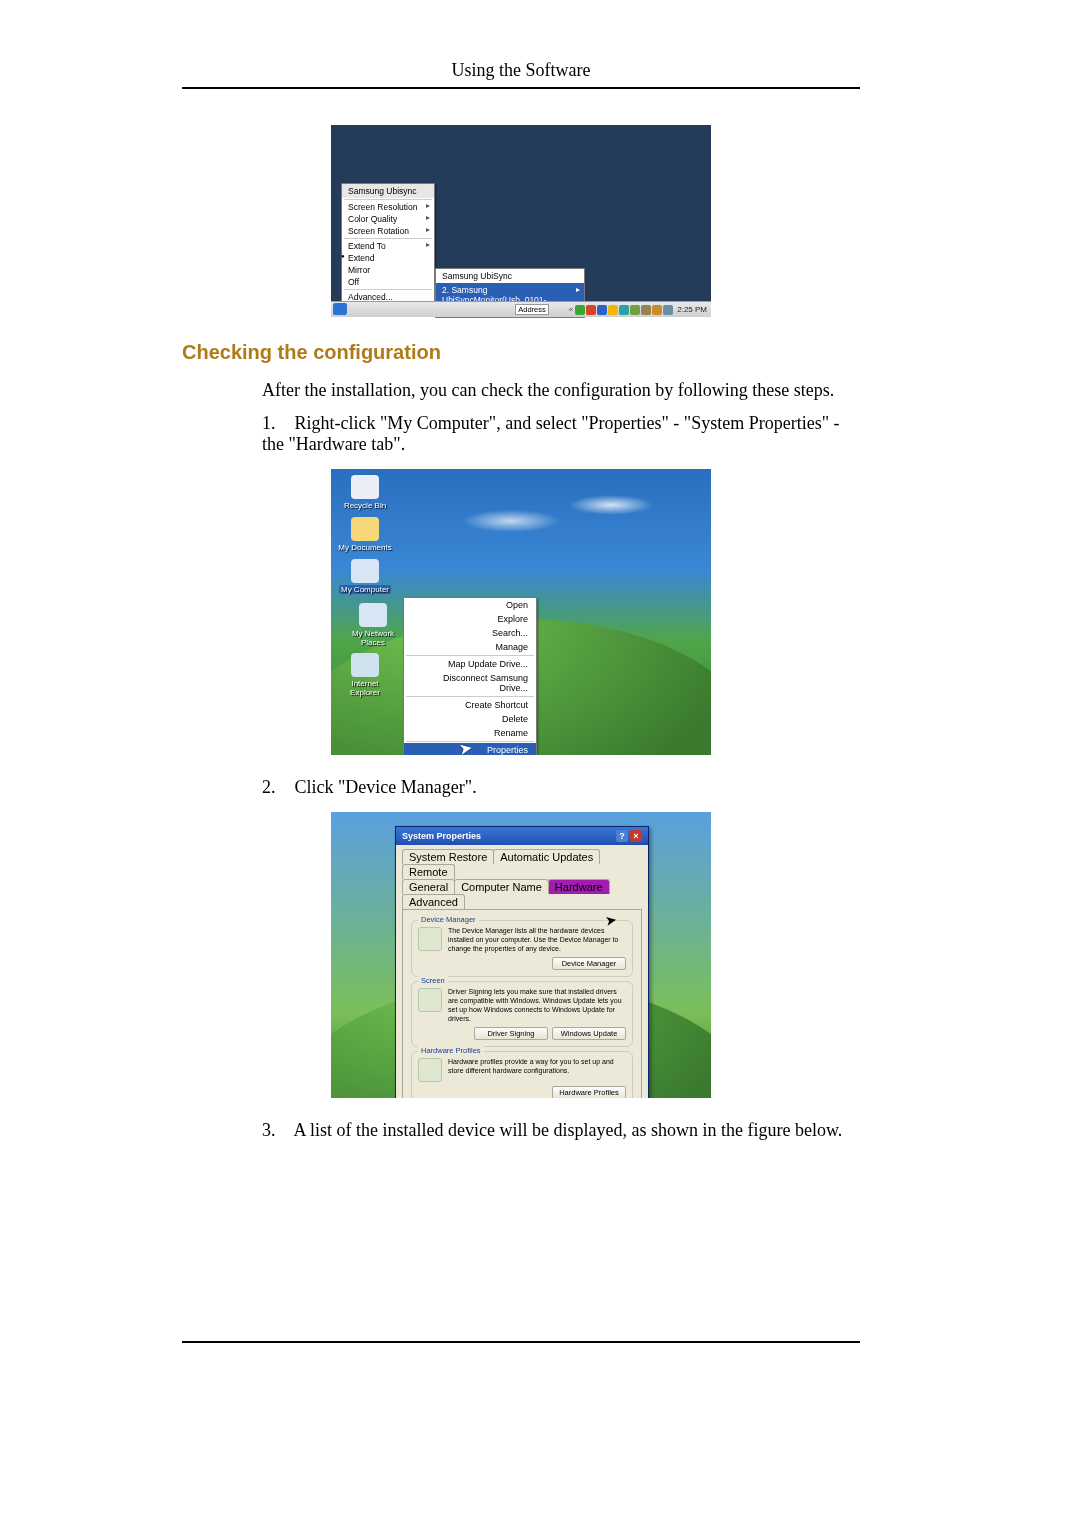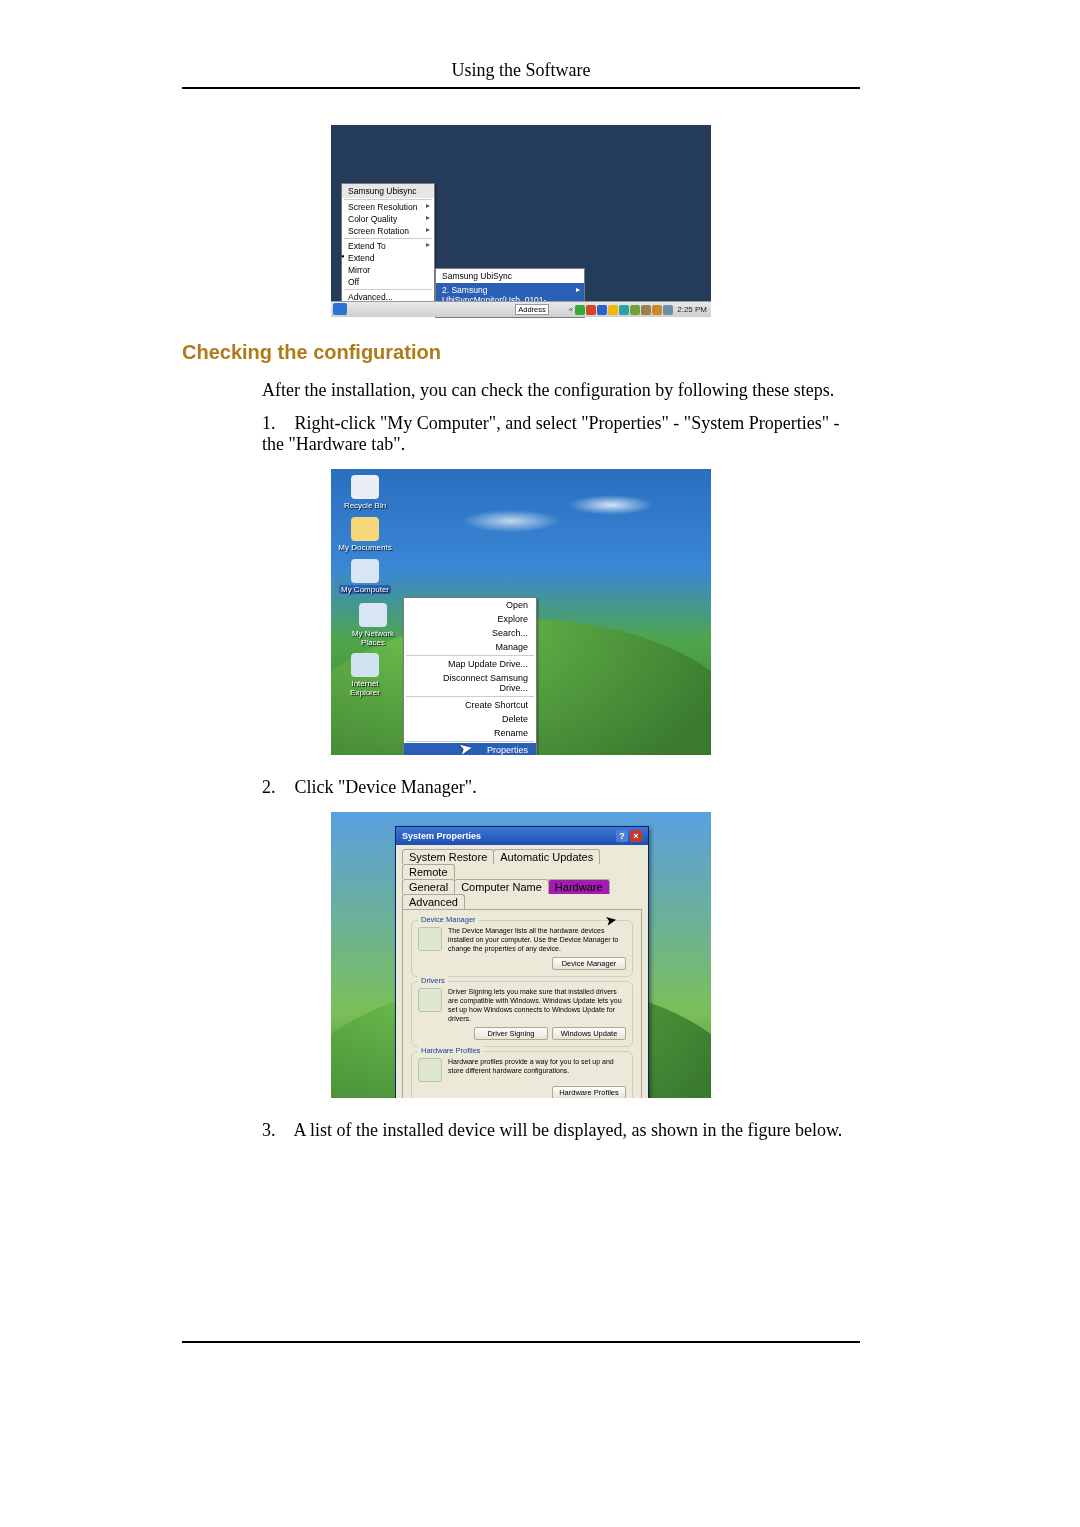--- a/index.html
+++ b/index.html
@@ -417,21 +417,21 @@
           <div class="row">
             <div class="icon"></div>
             <div class="desc">The Device Manager lists all the hardware devices installed on your computer. Use the Device Manager to change the properties of any device.</div>
           </div>
           <div class="btnrow">
             <div class="btn">Device Manager</div>
           </div>
         </div>
 
         <div class="group">
-          <span class="legend">Drivers</span>
+          <span class="legend">Screen</span>
           <div class="row">
             <div class="icon"></div>
             <div class="desc">Driver Signing lets you make sure that installed drivers are compatible with Windows. Windows Update lets you set up how Windows connects to Windows Update for drivers.</div>
           </div>
           <div class="btnrow">
             <div class="btn">Driver Signing</div>
             <div class="btn">Windows Update</div>
           </div>
         </div>
 

